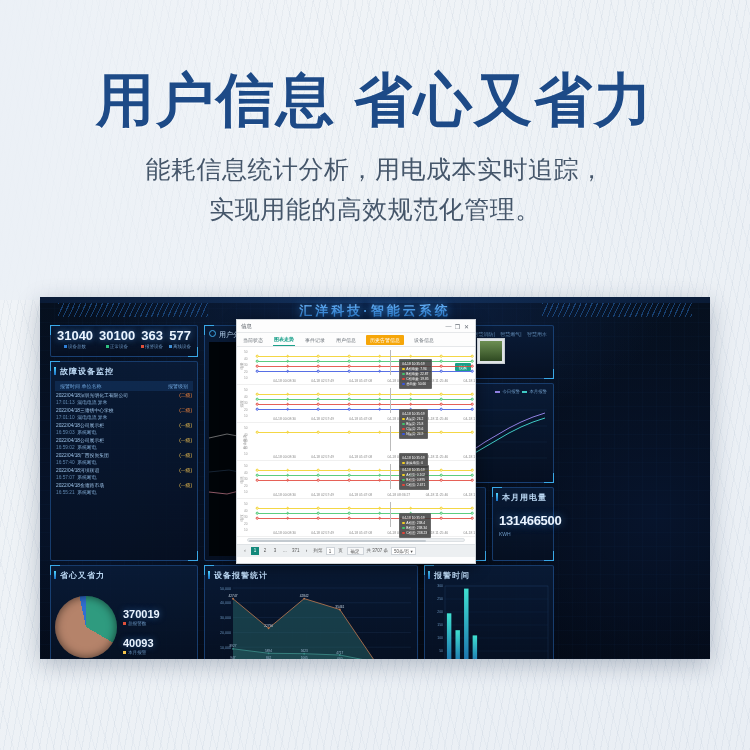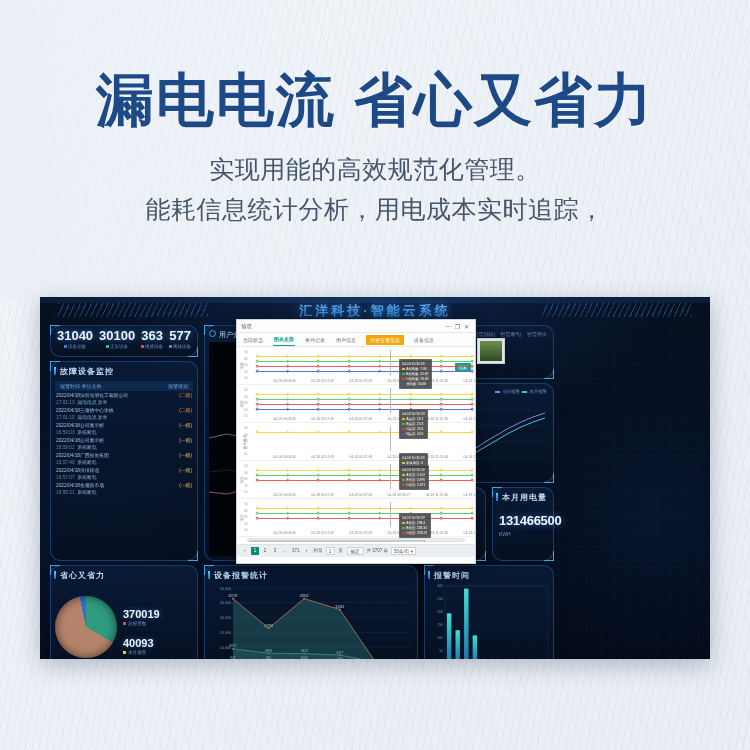--- a/index.html
+++ b/index.html
@@ -72,21 +72,21 @@
     background:repeating-linear-gradient(115deg, rgba(40,110,190,.5) 0 1px, transparent 1px 5px);
   }
   .hdr-deco.l{ left:18px; }
   .hdr-deco.r{ right:18px; }
 
   
   .panel{
     position:absolute;
     background:linear-gradient(180deg, rgba(10,28,56,.86), rgba(6,16,34,.82));
     border:1px solid rgba(38,96,168,.55);
-    border-radius:10px;
+    border-radius:2px;
   }
   .panel::before,.panel::after{
     content:''; position:absolute; width:9px; height:9px;
     border-color:#39a8e8; border-style:solid;
   }
   .panel::before{ left:-1px; top:-1px; border-width:1px 0 0 1px; }
   .panel::after{ right:-1px; bottom:-1px; border-width:0 1px 1px 0; }
   .p-title{
     font-size:8px; color:#bcd9f5; padding:4px 6px 2px 9px; letter-spacing:1px;
     position:relative; font-weight:bold;
@@ -221,24 +221,24 @@
     font-size:4.2px; padding:1.5px 4px; border-radius:1px;
   }
 </style>
 </head>
 <body>
 
 <div class="bg-texture"></div>
 <div class="bg-left-fade"></div>
 
 <div class="hero">
-  <div class="hero-title">漏电电流 省心又省力</div>
+  <div class="hero-title">用户信息 省心又省力</div>
   <div class="hero-sub">
+    <div>能耗信息统计分析，用电成本实时追踪，</div>
     <div>实现用能的高效规范化管理。</div>
-    <div>能耗信息统计分析，用电成本实时追踪，</div>
   </div>
 </div>
 
 <div class="dash">
   <div class="dash-bg"></div>
   <div class="dash-grid"></div>
   <div class="dash-top-bar"></div>
   <div class="hdr-deco l"></div>
   <div class="hdr-deco r"></div>
   <div class="dash-header">

